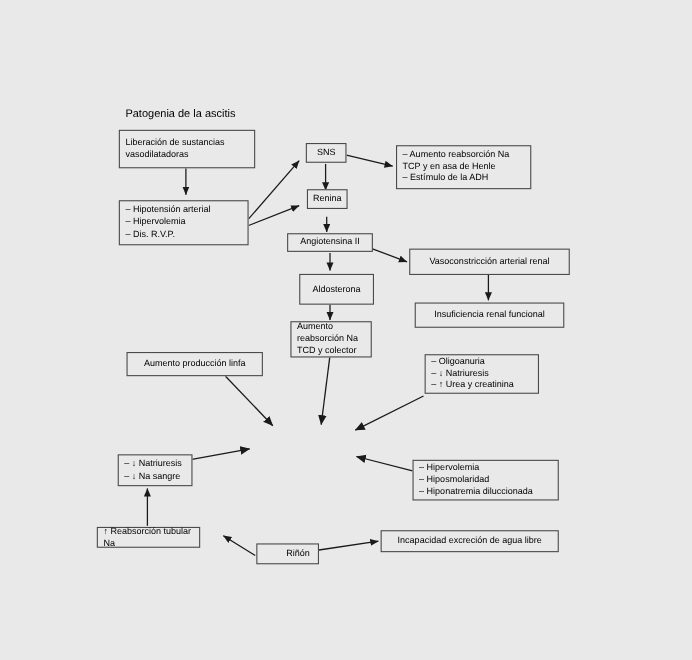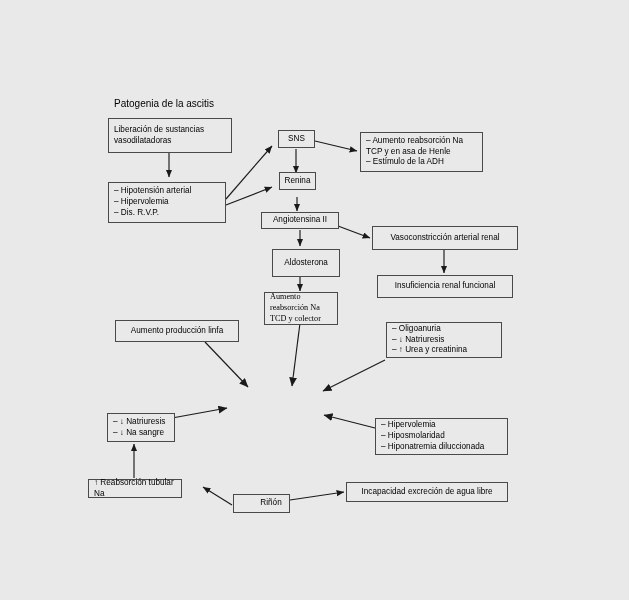--- a/index.html
+++ b/index.html
@@ -151,31 +151,31 @@
   </div>
 
   <div class="node center" style="left:272px; top:249px; width:68px; height:28px;">
     <span class="txt">Aldosterona</span>
   </div>
 
   <div class="node center" style="left:377px; top:275px; width:136px; height:23px;">
     <span class="txt">Insuficiencia renal funcional</span>
   </div>
 
-  <div class="node left" style="left:264px; top:292px; width:74px; height:33px;font-family:Liberation Serif, serif;">
+  <div class="node left" style="left:264px; top:292px; width:74px; height:33px;">
     <span class="txt">Aumento
 reabsorción Na
 TCD y colector</span>
   </div>
 
   <div class="node center" style="left:115px; top:320px; width:124px; height:22px;justify-content:flex-end;">
     <span class="txt">Aumento producción linfa</span>
   </div>
 
-  <div class="node left" style="left:386px; top:322px; width:116px; height:36px;align-items:center;">
+  <div class="node left" style="left:386px; top:322px; width:104px; height:36px;align-items:center;">
     <span class="txt">– Oligoanuria
 – ↓ Natriuresis
 – ↑ Urea y creatinina</span>
   </div>
 
 
   <div class="node left" style="left:107px; top:413px; width:68px; height:29px;">
     <span class="txt">– ↓ Natriuresis
 – ↓ Na sangre</span>
   </div>

